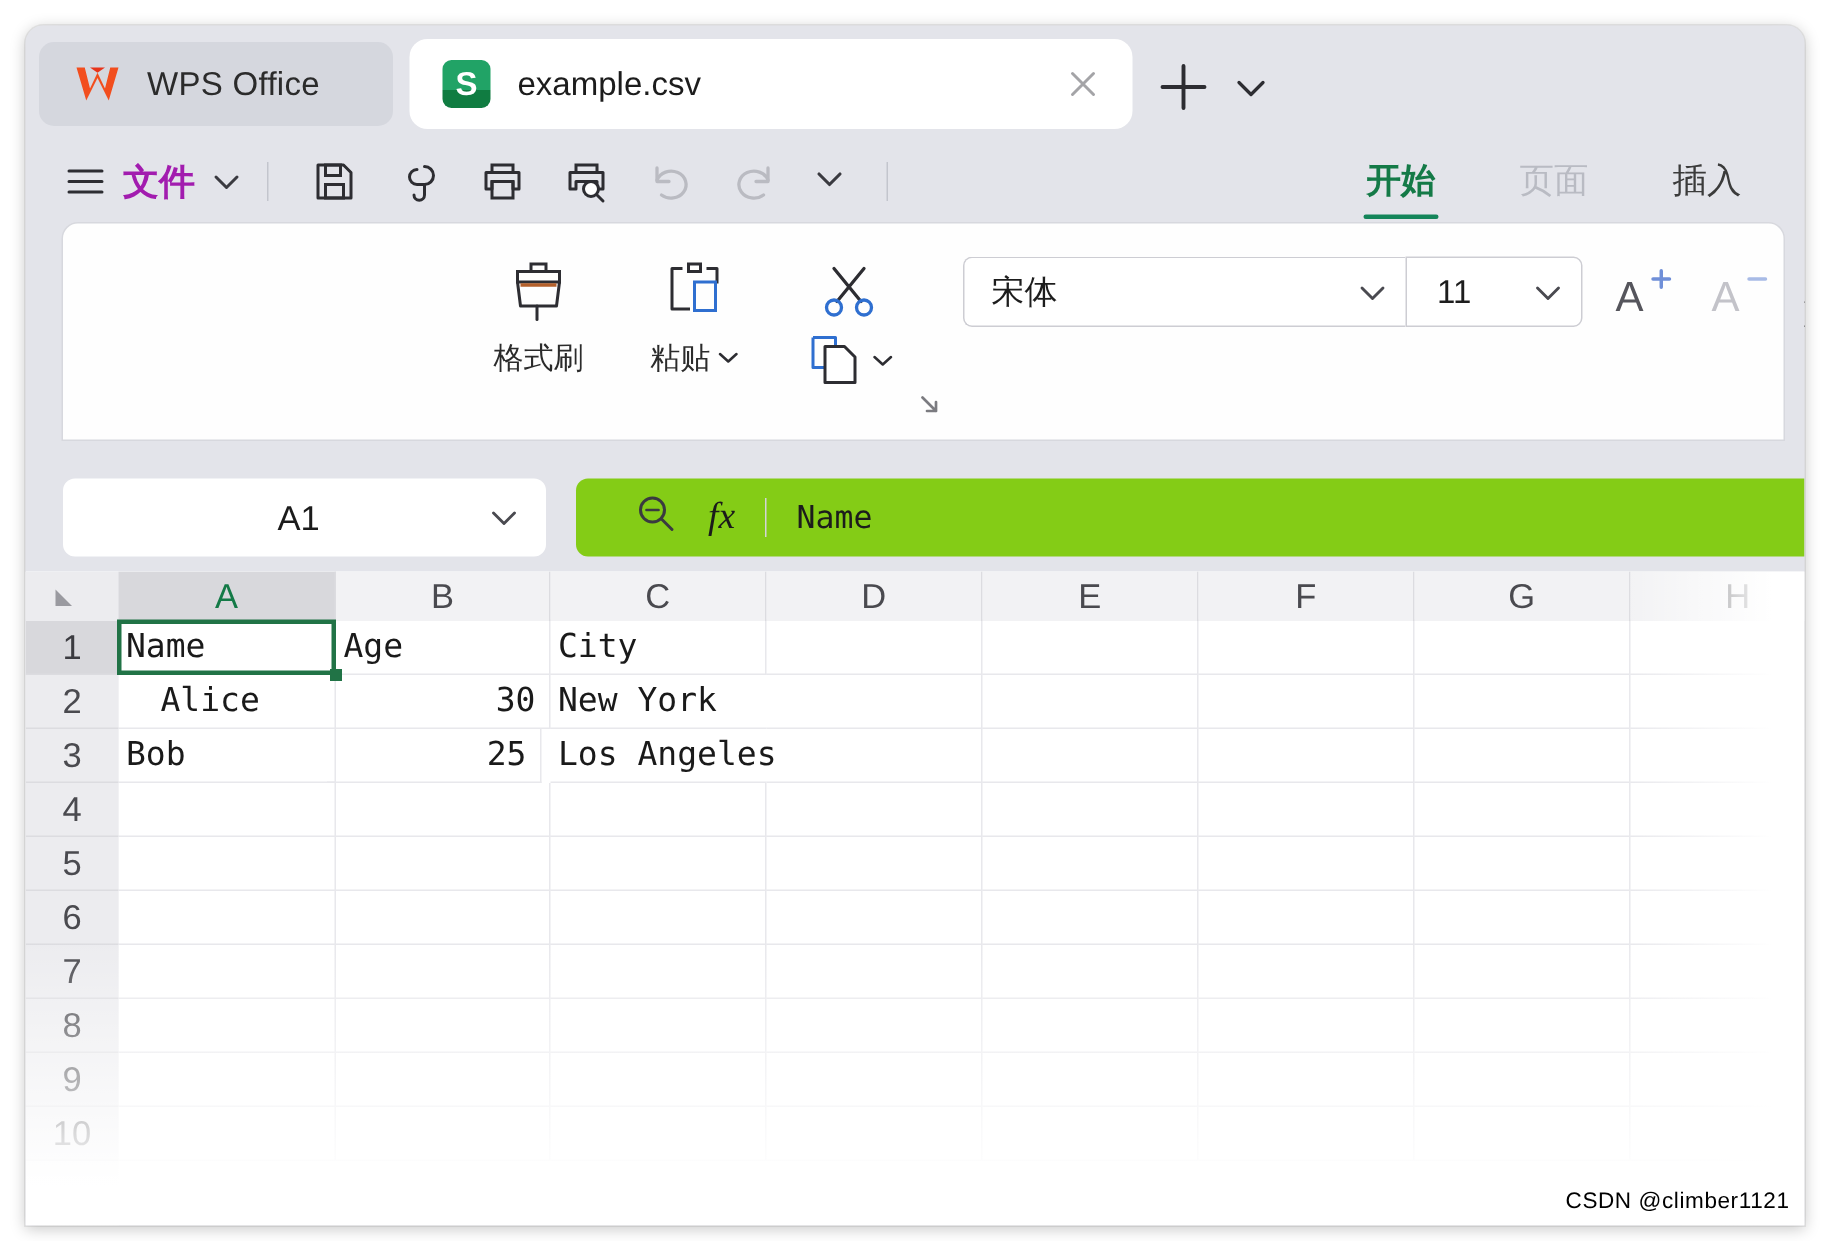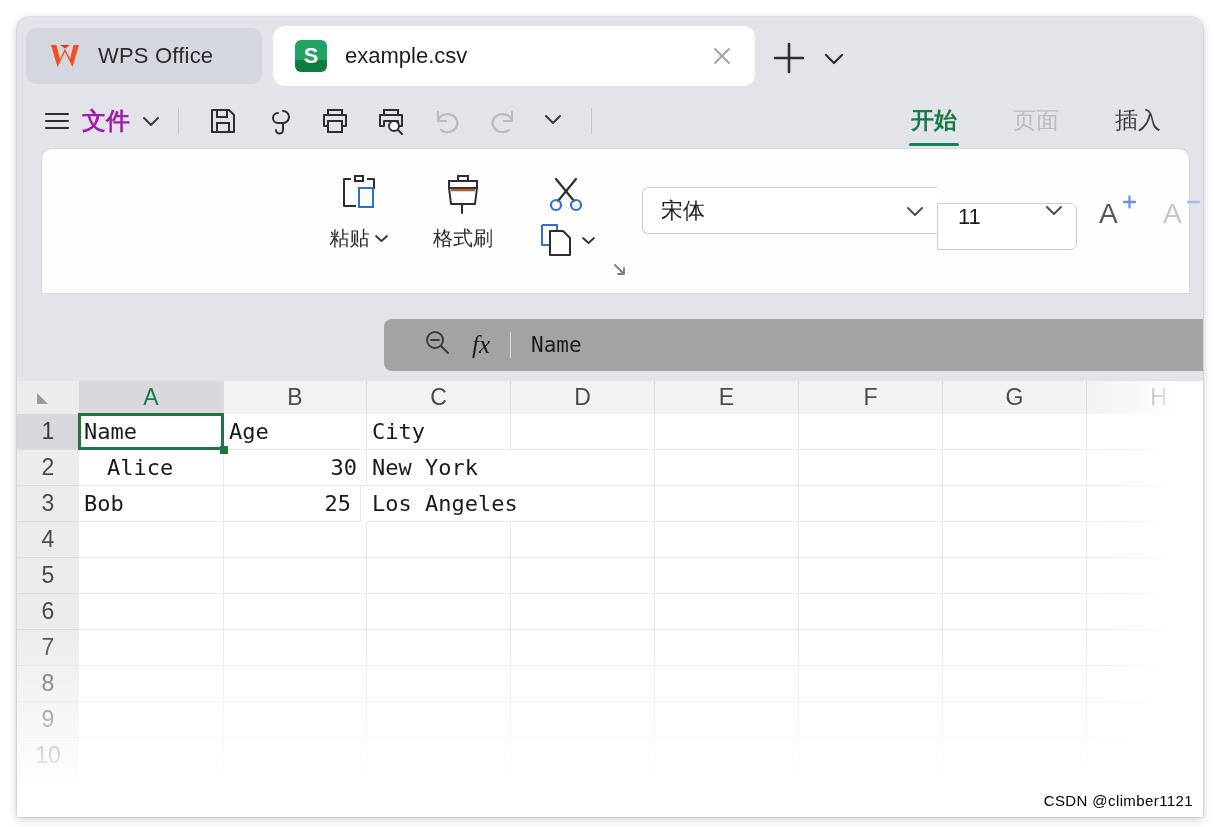--- a/index.html
+++ b/index.html
@@ -138,24 +138,24 @@
   .font-row1 { display: flex; align-items: center; gap: 0; }
   .font-select {
     width: 295px; height: 47px;
     border: 1px solid #cdcdd3; border-right: none;
     border-radius: 6px 0 0 6px; background: #fff;
     display: flex; align-items: center; padding: 0 12px 0 18px;
     cursor: pointer;
   }
   .font-select .name { flex: 1; font-size: 22px; color: #1d1d1d; }
   .size-select {
-    width: 140px; height: 47px;
+    width: 118px; height: 47px;
     border: 1px solid #cdcdd3; border-radius: 0 6px 6px 0;
-    background: #fff; display: flex; 
-    padding: 0 12px 0 20px; cursor: pointer; margin-top: 32px;
+    background: #fff; display: flex; align-items: center;
+    padding: 0 12px 0 20px; cursor: pointer;
   }
   .size-select .num { flex: 1; font-size: 22px; color: #1d1d1d; }
   .caret-md { width: 20px; height: 12px; }
   .aplus, .aminus { width: 46px; height: 40px; margin-left: 18px; cursor: pointer; }
 
   .font-row2 { display: flex; align-items: center; margin-top: 16px; gap: 0; }
   .fbtn { width: 56px; height: 46px; display: flex; align-items: center; justify-content: center; cursor: pointer; }
   .glyph-b { font-size: 26px; font-weight: bold; color: #232323; font-family: "Liberation Serif", serif; }
 
   .dialog-launcher { position: absolute; width: 16px; height: 16px; opacity: .72; cursor: pointer; }
@@ -164,21 +164,21 @@
   .fbar-row { height: 72px; background: #e3e4ea; position: relative; }
   .namebox {
     position: absolute; left: 25px; top: 10px;
     width: 322px; height: 52px; background: #fff;
     border-radius: 8px; display: flex; align-items: center;
     padding: 0 18px 0 0; cursor: pointer;
   }
   .namebox .val { flex: 1; text-align: center; font-size: 23px; color: #1b1b1b; padding-left: 30px; }
   .formulabar {
     position: absolute; left: 367px; top: 10px;
-    right: 0px; height: 52px; background: #a3a3a3;
+    right: 0px; height: 52px; background: #84cc16;
     border-radius: 8px 0 0 8px; display: flex; align-items: center;
     padding-left: 38px; gap: 20px;
   }
   .fx-glyph { font-size: 25px; font-style: italic; font-family: "Liberation Serif", serif; color: #1b1b1b; }
   .fsep { width: 1px; height: 26px; background: #d4d4d9; }
   .formula-val {
     font-family: "DejaVu Sans Mono", monospace;
     font-size: 21px; color: #1c1c1c;
   }
 
@@ -361,48 +361,48 @@
       </div>
     </div>
 
     <div class="ribbon-wrap">
       <div class="ribbon">
 
         <div class="grp clipboard">
 
           <div class="btn-v">
             <span class="ico">
-              <svg width="44" height="44" viewBox="0 0 44 44">
-                <path d="M18 4 h8 v5 h-8 z" fill="none" stroke="#2d2d32" stroke-width="2"></path>
-                <path d="M14 7 h-7 v27 h12" fill="none" stroke="#2d2d32" stroke-width="2" stroke-linejoin="round"></path>
-                <path d="M30 7 h7 v10" fill="none" stroke="#2d2d32" stroke-width="2" stroke-linejoin="round"></path>
-                <rect x="22" y="16" width="14" height="19" fill="none" stroke="#2f6fd0" stroke-width="2"></rect>
-              </svg>
-            </span>
-            <span class="lbl">
-              <span>粘贴</span>
-              <svg class="caret-sm" viewBox="0 0 15 9">
-                <path d="M2 2 L7.5 7 L13 2" stroke="#2d2d32" stroke-width="1.7" fill="none" stroke-linecap="round" stroke-linejoin="round"></path>
-              </svg>
-            </span>
-          </div>
-
-          <div class="btn-v">
-            <span class="ico">
               <svg width="46" height="44" viewBox="0 0 46 44">
                 <path d="M18 4 h10 v5 h-10 z" fill="none" stroke="#2d2d32" stroke-width="2"></path>
                 <path d="M9 9 h28 v7 h-28 z" fill="none" stroke="#2d2d32" stroke-width="2"></path>
                 <path d="M9 16 l2 16 h24 l2 -16" fill="none" stroke="#2d2d32" stroke-width="2" stroke-linejoin="round"></path>
                 <path d="M11 18 h24" stroke="#b4602b" stroke-width="2.4"></path>
                 <path d="M22 32 v9" stroke="#2d2d32" stroke-width="2" stroke-linecap="round"></path>
               </svg>
             </span>
             <span class="lbl">格式刷</span>
           </div>
 
+          <div class="btn-v">
+            <span class="ico">
+              <svg width="44" height="44" viewBox="0 0 44 44">
+                <path d="M18 4 h8 v5 h-8 z" fill="none" stroke="#2d2d32" stroke-width="2"></path>
+                <path d="M14 7 h-7 v27 h12" fill="none" stroke="#2d2d32" stroke-width="2" stroke-linejoin="round"></path>
+                <path d="M30 7 h7 v10" fill="none" stroke="#2d2d32" stroke-width="2" stroke-linejoin="round"></path>
+                <rect x="22" y="16" width="14" height="19" fill="none" stroke="#2f6fd0" stroke-width="2"></rect>
+              </svg>
+            </span>
+            <span class="lbl">
+              <span>粘贴</span>
+              <svg class="caret-sm" viewBox="0 0 15 9">
+                <path d="M2 2 L7.5 7 L13 2" stroke="#2d2d32" stroke-width="1.7" fill="none" stroke-linecap="round" stroke-linejoin="round"></path>
+              </svg>
+            </span>
+          </div>
+
           <div class="btn-stack">
             <span class="top">
               <svg width="42" height="42" viewBox="0 0 42 42">
                 <path d="M11 6 L29 28 M31 6 L13 28" stroke="#2d2d32" stroke-width="2.2" stroke-linecap="round" fill="none"></path>
                 <circle cx="11" cy="32" r="5" fill="none" stroke="#2f6fd0" stroke-width="2.2"></circle>
                 <circle cx="31" cy="32" r="5" fill="none" stroke="#2f6fd0" stroke-width="2.2"></circle>
               </svg>
             </span>
             <span class="bot">
               <svg width="40" height="38" viewBox="0 0 40 38">
@@ -459,20 +459,26 @@
               <span class="glyph-b">B</span>
             </span>
 
           </div>
 
         </div>
       </div>
     </div>
 
     <div class="fbar-row">
+      <div class="namebox">
+        <span class="val">A1</span>
+        <svg class="caret-md" viewBox="0 0 20 12">
+          <path d="M3 3 L10 10 L17 3" stroke="#4a4a50" stroke-width="1.9" fill="none" stroke-linecap="round" stroke-linejoin="round"></path>
+        </svg>
+      </div>
       <div class="formulabar">
         <span>
           <svg width="30" height="30" viewBox="0 0 30 30">
             <circle cx="13" cy="12" r="8" fill="none" stroke="#3a3a40" stroke-width="2"></circle>
             <path d="M9 12 H17" stroke="#3a3a40" stroke-width="1.8" stroke-linecap="round"></path>
             <path d="M19 18 L26 25" stroke="#3a3a40" stroke-width="2" stroke-linecap="round"></path>
           </svg>
         </span>
         <span class="fx-glyph">fx</span>
         <span class="fsep"></span>

